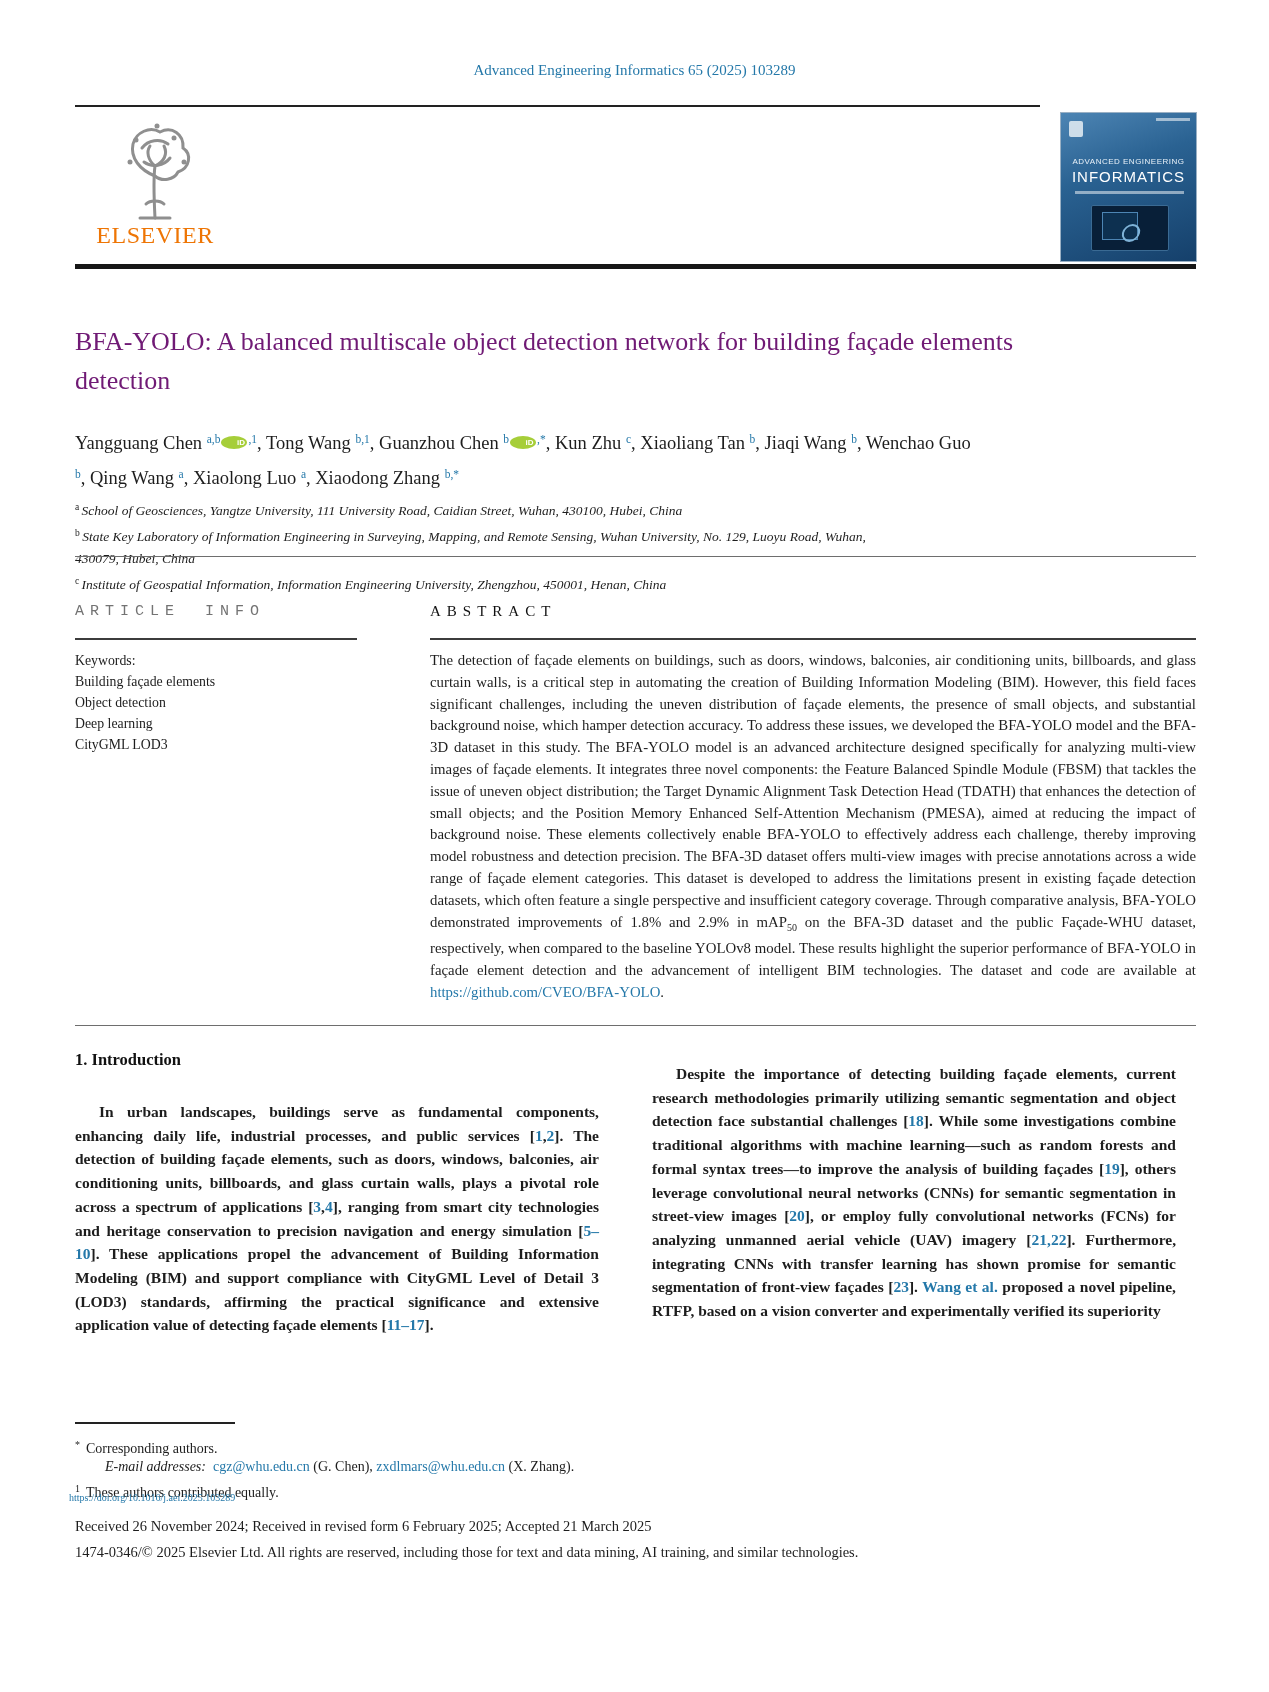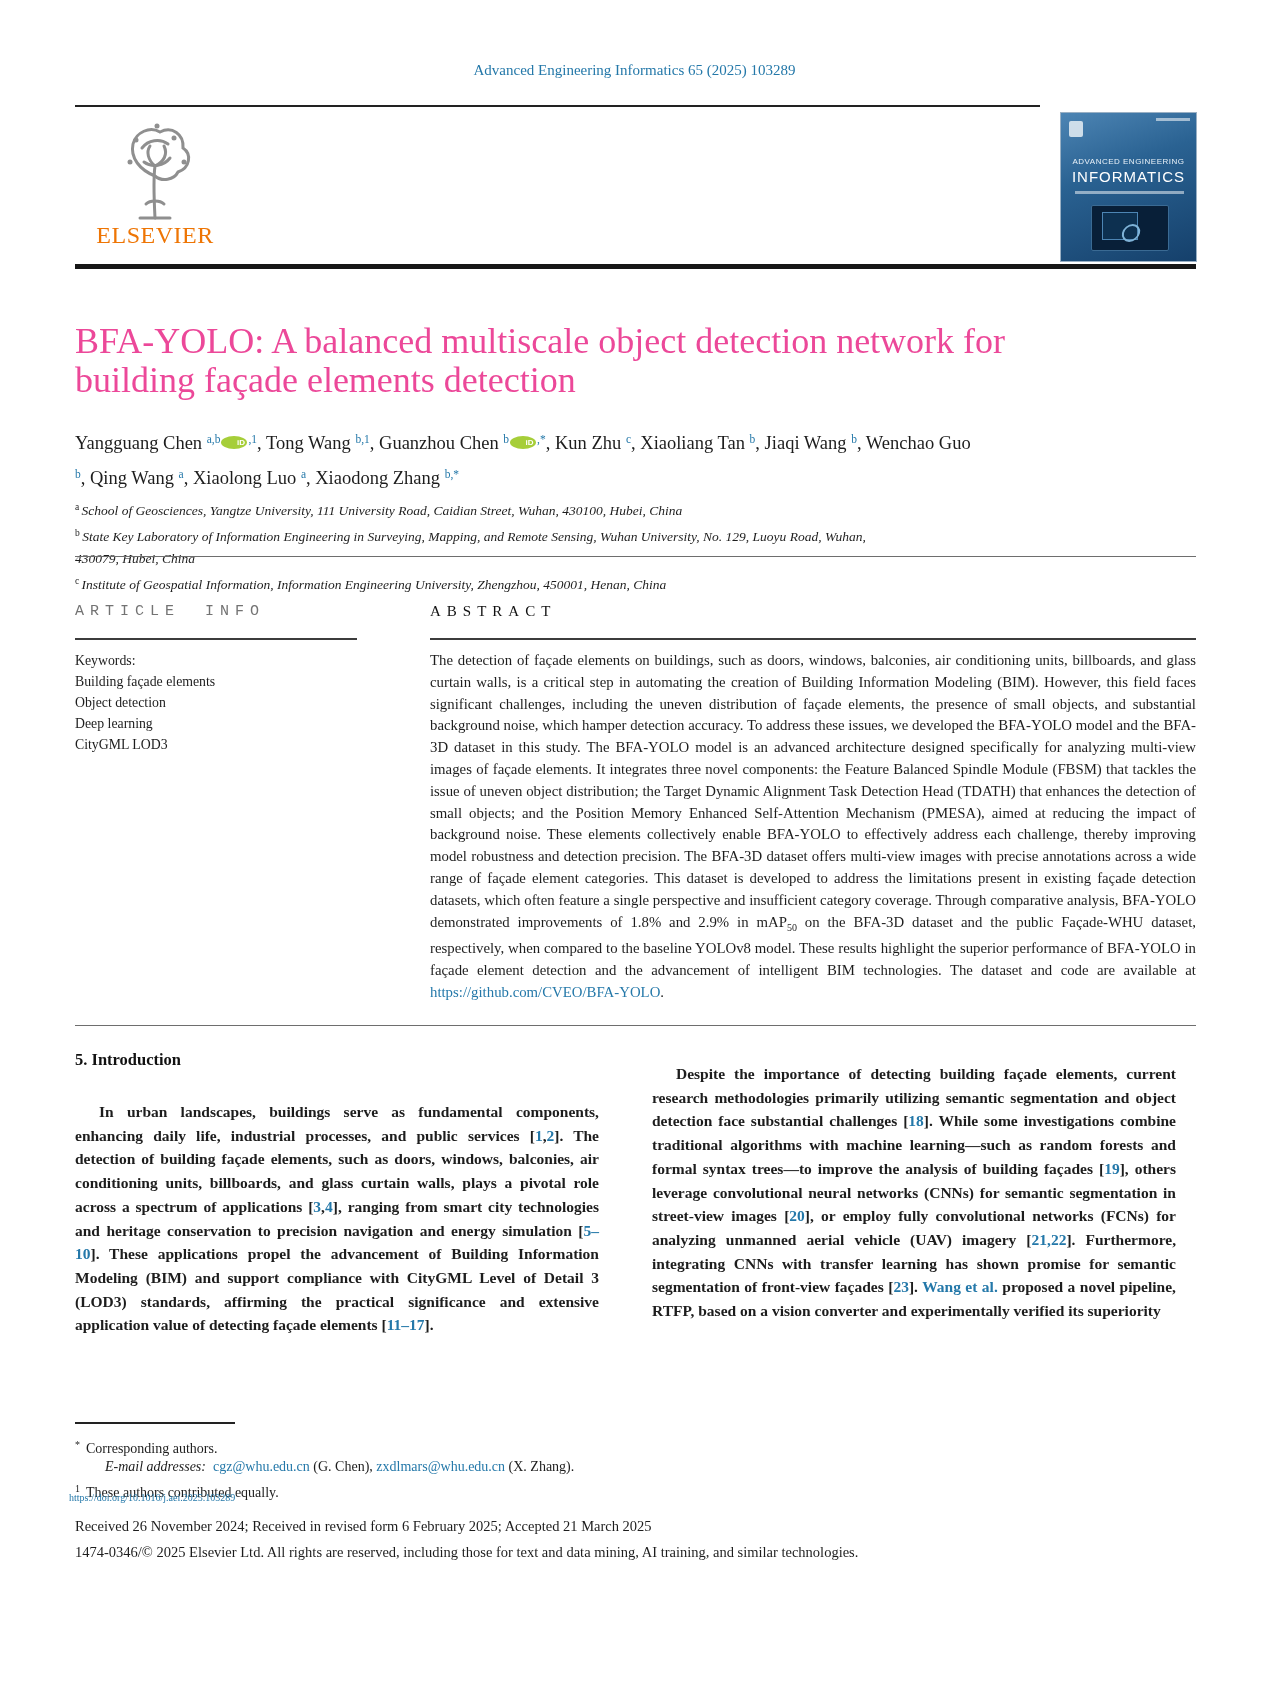--- a/index.html
+++ b/index.html
@@ -30,21 +30,21 @@
   .cover .mini-logo{position:absolute;top:8px;left:8px;width:14px;height:16px;background:rgba(230,238,245,.85);border-radius:2px;}
   .cover .c-line1{position:absolute;top:44px;left:0;width:100%;text-align:center;font-family:"Liberation Sans",sans-serif;font-size:8px;letter-spacing:.5px;color:#e8f1f8;}
   .cover .c-line2{position:absolute;top:55px;left:0;width:100%;text-align:center;font-family:"Liberation Sans",sans-serif;font-size:15px;letter-spacing:1px;color:#ffffff;}
   .cover .c-sub{position:absolute;top:78px;left:14px;width:109px;height:3px;background:rgba(255,255,255,.5);}
   .cover .monitor{position:absolute;top:92px;left:30px;width:76px;height:44px;background:#081f38;border:1px solid #3a6a93;border-radius:2px;}
   .cover .monitor .screen{position:absolute;top:6px;left:10px;width:34px;height:26px;background:#0d3050;border:1px solid #4d85b4;}
   .cover .monitor .swirl{position:absolute;top:11px;left:19px;width:14px;height:14px;border:2px solid #7fb3d8;border-radius:50%;transform:skewX(-12deg);}
 
   .thick-rule{top:264px;left:75px;width:1121px;height:5px;background:#161616;}
 
-  .article-title{top:322px;left:75px;width:990px;font-size:36px;line-height:39px;color:#ec4899;}
+  .article-title{top:322px;left:75px;width:990px;font-size:26px;line-height:39px;color:#701a75;}
   .authors{top:424px;left:75px;width:905px;font-size:18.5px;line-height:31px;}
   .authors .sup{font-size:11.5px;vertical-align:6px;color:#2478a9;}
   .orcid{display:inline-block;width:13px;height:13px;border-radius:50%;background:#a6ce39;color:#fff;
          font-family:"Liberation Sans",sans-serif;font-size:8px;font-weight:bold;text-align:center;
          line-height:13px;vertical-align:4px;margin:0 1px;padding-left:13px;}
   .affiliations{top:496px;left:75px;width:810px;font-size:13.5px;line-height:22px;}
   .affiliations .aff-sup{font-size:9.5px;vertical-align:5px;font-style:normal;}
   .affiliations .aff-text{font-style:italic;}
 
   .section-top-rule{top:556px;left:75px;width:1121px;border-top:1.5px solid #6e6e6e;}
@@ -144,21 +144,21 @@
       <div>CityGML LOD3</div>
     </div>
 </div>
 
 <div class="abs abst-heading">ABSTRACT</div>
 <div class="abs abst-rule"></div>
 <div class="abs abstract-text">The detection of façade elements on buildings, such as doors, windows, balconies, air conditioning units, billboards, and glass curtain walls, is a critical step in automating the creation of Building Information Modeling (BIM). However, this field faces significant challenges, including the uneven distribution of façade elements, the presence of small objects, and substantial background noise, which hamper detection accuracy. To address these issues, we developed the BFA-YOLO model and the BFA-3D dataset in this study. The BFA-YOLO model is an advanced architecture designed specifically for analyzing multi-view images of façade elements. It integrates three novel components: the Feature Balanced Spindle Module (FBSM) that tackles the issue of uneven object distribution; the Target Dynamic Alignment Task Detection Head (TDATH) that enhances the detection of small objects; and the Position Memory Enhanced Self-Attention Mechanism (PMESA), aimed at reducing the impact of background noise. These elements collectively enable BFA-YOLO to effectively address each challenge, thereby improving model robustness and detection precision. The BFA-3D dataset offers multi-view images with precise annotations across a wide range of façade element categories. This dataset is developed to address the limitations present in existing façade detection datasets, which often feature a single perspective and insufficient category coverage. Through comparative analysis, BFA-YOLO demonstrated improvements of 1.8% and 2.9% in mAP<sub>50</sub> on the BFA-3D dataset and the public Façade-WHU dataset, respectively, when compared to the baseline YOLOv8 model. These results highlight the superior performance of BFA-YOLO in façade element detection and the advancement of intelligent BIM technologies. The dataset and code are available at <span class="lnk">https://github.com/CVEO/BFA-YOLO</span>.</div>
 
 <div class="abs section-bottom-rule"></div>
 
-<div class="abs intro-heading">5. Introduction</div>
+<div class="abs intro-heading">1. Introduction</div>
 <div class="abs col-left">
   <div class="body-par">In urban landscapes, buildings serve as fundamental components, enhancing daily life, industrial processes, and public services [<span class="lnk">1</span>,<span class="lnk">2</span>]. The detection of building façade elements, such as doors, windows, balconies, air conditioning units, billboards, and glass curtain walls, plays a pivotal role across a spectrum of applications [<span class="lnk">3</span>,<span class="lnk">4</span>], ranging from smart city technologies and heritage conservation to precision navigation and energy simulation [<span class="lnk">5–10</span>]. These applications propel the advancement of Building Information Modeling (BIM) and support compliance with CityGML Level of Detail 3 (LOD3) standards, affirming the practical significance and extensive application value of detecting façade elements [<span class="lnk">11–17</span>].</div>
 </div>
 <div class="abs col-right">
   <div class="body-par">Despite the importance of detecting building façade elements, current research methodologies primarily utilizing semantic segmentation and object detection face substantial challenges [<span class="lnk">18</span>]. While some investigations combine traditional algorithms with machine learning—such as random forests and formal syntax trees—to improve the analysis of building façades [<span class="lnk">19</span>], others leverage convolutional neural networks (CNNs) for semantic segmentation in street-view images [<span class="lnk">20</span>], or employ fully convolutional networks (FCNs) for analyzing unmanned aerial vehicle (UAV) imagery [<span class="lnk">21,22</span>]. Furthermore, integrating CNNs with transfer learning has shown promise for semantic segmentation of front-view façades [<span class="lnk">23</span>]. <span class="lnk">Wang et al.</span> proposed a novel pipeline, RTFP, based on a vision converter and experimentally verified its superiority</div>
 </div>
 
 <div class="abs fn-rule"></div>
 <div class="abs fn fn-star"><span class="marker">*</span><span>Corresponding authors.</span></div>
 <div class="abs fn fn-email"><span class="em-label">E-mail addresses:</span><span>&nbsp; </span><span class="lnk">cgz@whu.edu.cn</span><span> (G. Chen), </span><span class="lnk">zxdlmars@whu.edu.cn</span><span> (X. Zhang).</span></div>

